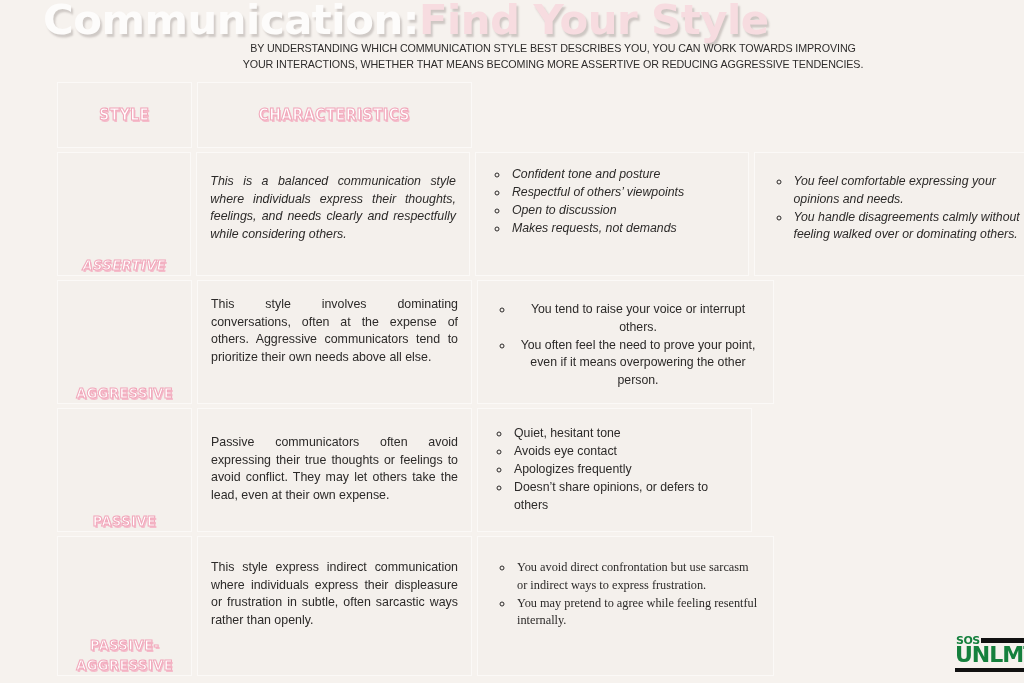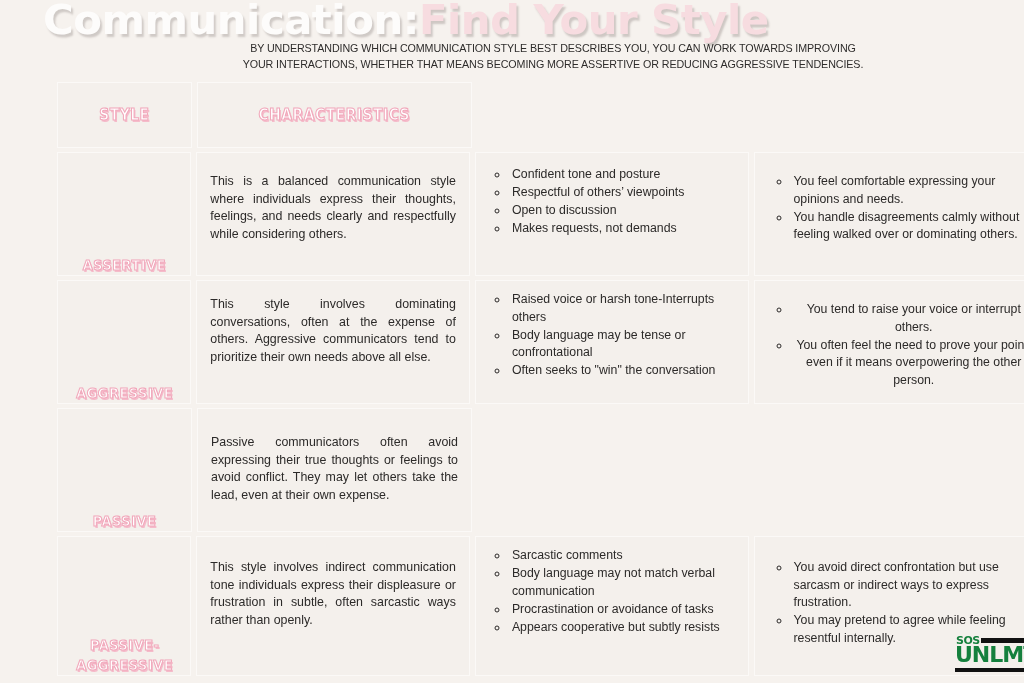--- a/index.html
+++ b/index.html
@@ -92,21 +92,21 @@
   .c-desc  { width: 275px; }
   .c-char  { width: 275px; }
   .c-det   { width: 297px; }
 
   .header-row .cell {
     height: 66px;
     display: flex;
     align-items: center;
     justify-content: center;
   }
-  .row-assertive .cell { height: 124px; }
+  .row-assertive .cell { height: 124px; font-style: italic; }
   .row-aggressive .cell { height: 124px; }
   .row-passive .cell { height: 124px; }
   .row-pa .cell { height: 140px; }
 
   
   .outline-text {
     font-family: "DejaVu Sans", sans-serif;
     font-weight: bold;
     font-size: 15px;
     line-height: 20px;
@@ -153,21 +153,21 @@
   }
   .c-det ul.bullets {
     padding-left: 36px;
     padding-right: 14px;
   }
   .c-char ul.bullets {
     padding-left: 33px;
     padding-right: 10px;
   }
   .row-pa .c-char ul.bullets { padding-top: 10px; }
-  .row-pa .c-det ul.bullets { padding-top: 22px; }
+  .row-pa .c-det ul.bullets { padding-top: 22px; font-family: Liberation Serif, serif; }
   .row-assertive .c-det ul.bullets { padding-top: 20px; }
   .row-aggressive .c-det ul.bullets { padding-top: 20px; text-align: center; }
   .row-passive .c-det ul.bullets { padding-top: 16px; }
   .row-passive .c-char ul.bullets { padding-top: 16px; }
   .row-aggressive .c-char ul.bullets { padding-top: 10px; }
 
   .row-assertive .desc-text { padding-top: 20px; }
   .row-aggressive .desc-text { padding-top: 15px; }
   .row-passive .desc-text { padding-top: 25px; }
   .row-pa .desc-text { padding-top: 22px; }
@@ -268,61 +268,54 @@
       </div>
     </div>
 
     <div class="row row-aggressive">
       <div class="cell c-style">
         <div class="outline-text style-label">AGGRESSIVE</div>
       </div>
       <div class="cell c-desc">
         <div class="desc-text">This style involves dominating conversations, often at the expense of others. Aggressive communicators tend to prioritize their own needs above all else.</div>
       </div>
-      <div class="cell c-char">
-        <ul class="bullets">
-          <li>Raised voice or harsh tone-Interrupts others</li>
-          <li>Body language may be tense or confrontational</li>
-          <li>Often seeks to "win" the conversation</li>
-        </ul>
-      </div>
       <div class="cell c-det">
         <ul class="bullets">
           <li>You tend to raise your voice or interrupt others.</li>
           <li>You often feel the need to prove your point, even if it means overpowering the other person.</li>
         </ul>
       </div>
     </div>
 
     <div class="row row-passive">
       <div class="cell c-style">
         <div class="outline-text style-label">PASSIVE</div>
       </div>
       <div class="cell c-desc">
         <div class="desc-text">Passive communicators often avoid expressing their true thoughts or feelings to avoid conflict. They may let others take the lead, even at their own expense.</div>
+      </div>
+      <div class="cell c-char">
+        <ul class="bullets">
+          <li>Quiet, hesitant tone</li>
+          <li>Avoids eye contact</li>
+          <li>Apologizes frequently</li>
+          <li>Doesn’t share opinions, or defers to others</li>
+        </ul>
       </div>
     </div>
 
     <div class="row row-pa">
       <div class="cell c-style">
         <div class="outline-text style-label">
           <div>PASSIVE-</div>
           <div>AGGRESSIVE</div>
         </div>
       </div>
       <div class="cell c-desc">
-        <div class="desc-text">This style involves indirect communication tone individuals express their displeasure or frustration in subtle, often sarcastic ways rather than openly.</div>
-      </div>
-      <div class="cell c-char">
-        <ul class="bullets">
-          <li>Sarcastic comments</li>
-          <li>Body language may not match verbal communication</li>
-          <li>Procrastination or avoidance of tasks</li>
-          <li>Appears cooperative but subtly resists</li>
-        </ul>
+        <div class="desc-text">This style express indirect communication where individuals express their displeasure or frustration in subtle, often sarcastic ways rather than openly.</div>
       </div>
       <div class="cell c-det">
         <ul class="bullets">
           <li>You avoid direct confrontation but use sarcasm or indirect ways to express frustration.</li>
           <li>You may pretend to agree while feeling resentful internally.</li>
         </ul>
       </div>
     </div>
 
   </div>

